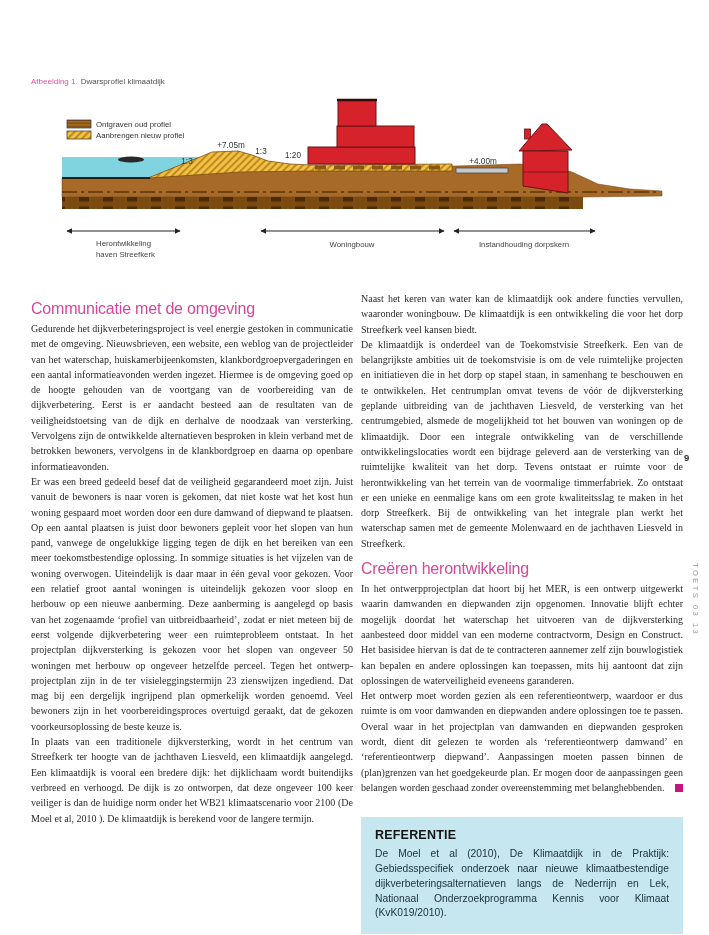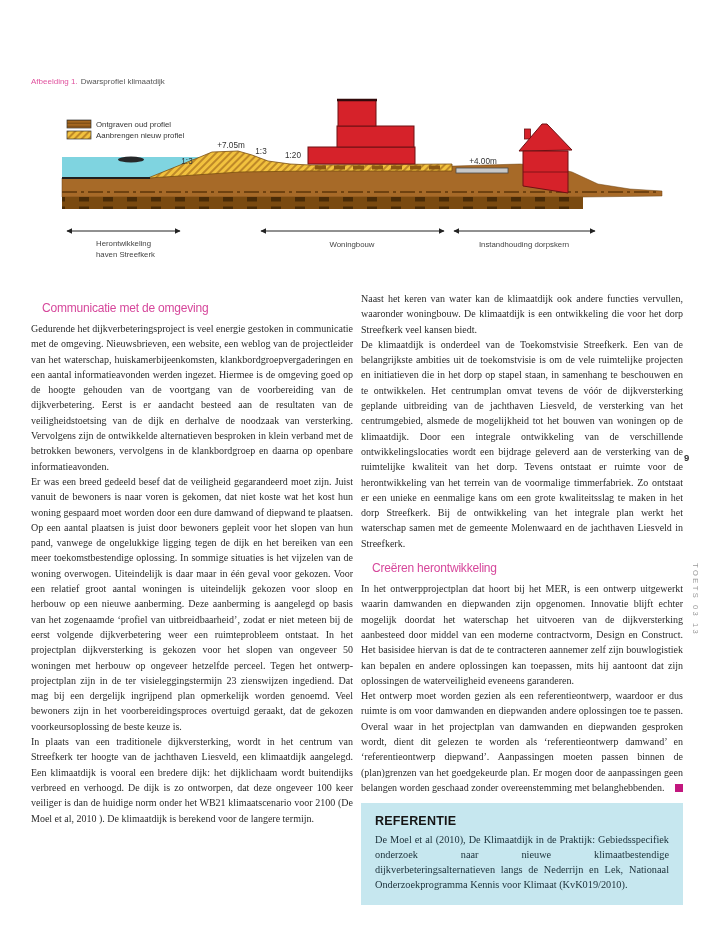--- a/index.html
+++ b/index.html
@@ -17,32 +17,32 @@
   .dlegend { font-family:"Liberation Sans", sans-serif; font-size:7.8px; fill:#333; }
   .dzone { font-family:"Liberation Sans", sans-serif; font-size:7.8px; fill:#444; }
   .col { position:absolute; top:291px; width:322px; }
   .col-left { left:31px; }
   .col-right { left:361px; }
   p.body {
     margin:0; font-size:10px; line-height:15.3px; text-align:justify;
     color:#2b2b2b;
   }
   h2.sec {
-    font-family:"Liberation Sans", sans-serif; font-size:12px; line-height:19px;
-    font-weight:500; letter-spacing:-0.2px; color:#d6479b; margin:8px 0 3px 11px;
+    font-family:"Liberation Sans", sans-serif; font-size:16px; line-height:19px;
+    font-weight:500; letter-spacing:-0.2px; color:#d6479b; margin:8px 0 3px 0;
   }
   .endmark {
     float:right; width:8px; height:8px; background:#c2177e; margin-top:4px;
   }
   .refbox {
-    background:#c6e7ef; margin-top:8px; padding:11px 14px 13px 14px;
+    background:#c6e7ef; margin-top:22px; padding:11px 14px 13px 14px;
     font-family:"Liberation Sans", sans-serif;
   }
   .refbox h3 { margin:0 0 5px 0; font-size:12.5px; letter-spacing:0.2px; color:#141414; }
-  .refbox p { margin:0; font-size:10.3px; line-height:14.8px; color:#1b2f38; text-align:justify;font-family:Liberation Serif, serif; }
+  .refbox p { margin:0; font-size:10.3px; line-height:14.8px; color:#1b2f38; text-align:justify; }
   .pagenum {
     position:absolute; left:684px; top:452px;
     font-family:"Liberation Sans", sans-serif; font-size:9.5px; font-weight:bold; color:#333;
   }
   .sidelabel {
     position:absolute; left:691px; top:563px; writing-mode:vertical-rl;
     font-family:"Liberation Sans", sans-serif; font-size:7.5px; letter-spacing:2.5px; color:#9a9a9a;
   }
 </style>
 </head>

